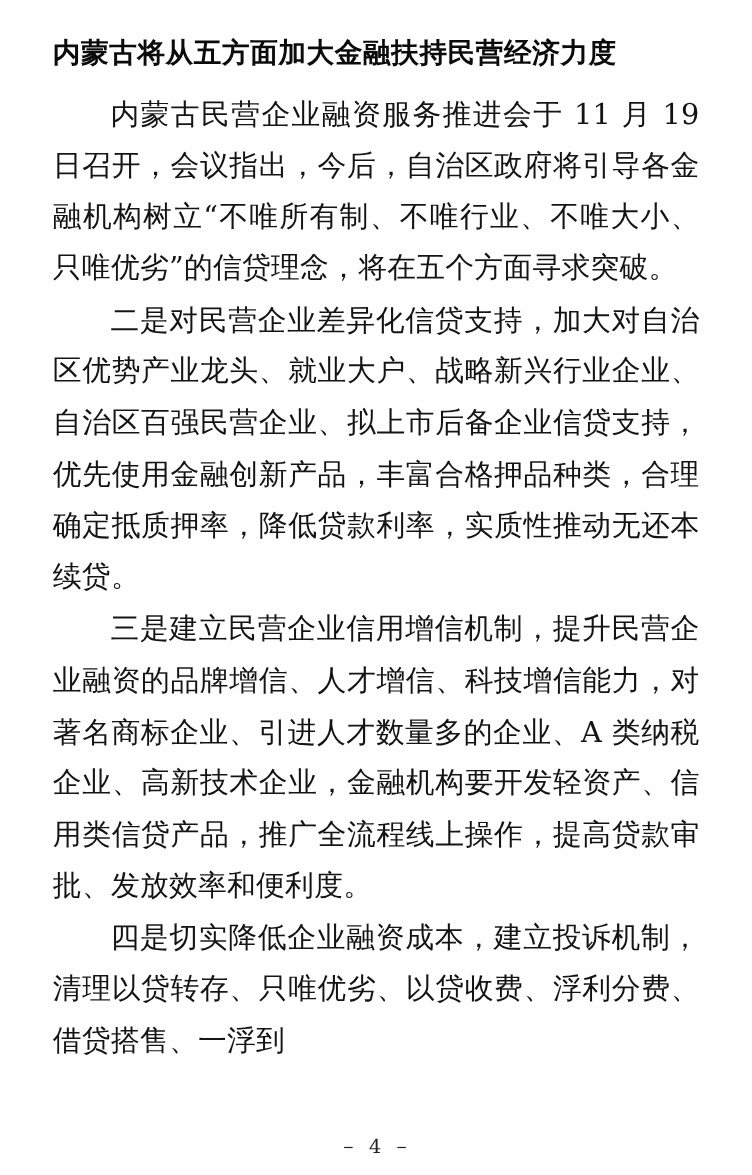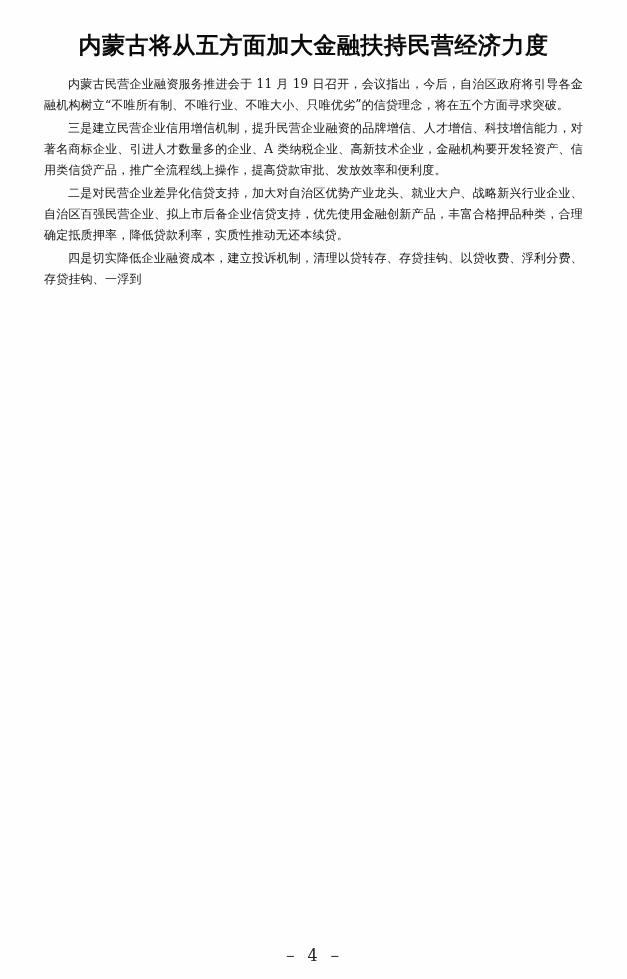--- a/index.html
+++ b/index.html
@@ -18,29 +18,28 @@
     position: relative;
     width: 627px;
     height: 979px;
     box-sizing: border-box;
     padding: 22px 44px 0 44px;
     background: #fefefe;
   }
   .doc-title {
     font-size: 23px;
     font-weight: bold;
-    text-align: center;
     letter-spacing: 0.5px;
     line-height: 1.3;
     margin: 8px 0 14px 0;
     color: #0b0b0b;
     font-family: "DejaVu Serif", "Liberation Serif", serif;
   }
   .body-text {
-    font-size: 12px;
+    font-size: 24px;
     line-height: 1.78;
     text-align: justify;
     text-justify: inter-ideograph;
     color: #141414;
     letter-spacing: 0.2px;
   }
   .body-text p {
     margin: 0 0 1px 0;
     text-indent: 2em;
   }
@@ -57,20 +56,20 @@
 </style>
 </head>
 <body>
 
 <div class="page">
 
   <h1 class="doc-title">内蒙古将从五方面加大金融扶持民营经济力度</h1>
 
   <div class="body-text">
     <p>内蒙古民营企业融资服务推进会于 11 月 19 日召开，会议指出，今后，自治区政府将引导各金融机构树立“不唯所有制、不唯行业、不唯大小、只唯优劣”的信贷理念，将在五个方面寻求突破。</p>
+    <p>二是对民营企业差异化信贷支持，加大对自治区优势产业龙头、就业大户、战略新兴行业企业、自治区百强民营企业、拟上市后备企业信贷支持，优先使用金融创新产品，丰富合格押品种类，合理确定抵质押率，降低贷款利率，实质性推动无还本续贷。</p>
     <p>三是建立民营企业信用增信机制，提升民营企业融资的品牌增信、人才增信、科技增信能力，对著名商标企业、引进人才数量多的企业、A 类纳税企业、高新技术企业，金融机构要开发轻资产、信用类信贷产品，推广全流程线上操作，提高贷款审批、发放效率和便利度。</p>
-    <p>二是对民营企业差异化信贷支持，加大对自治区优势产业龙头、就业大户、战略新兴行业企业、自治区百强民营企业、拟上市后备企业信贷支持，优先使用金融创新产品，丰富合格押品种类，合理确定抵质押率，降低贷款利率，实质性推动无还本续贷。</p>
-    <p>四是切实降低企业融资成本，建立投诉机制，清理以贷转存、存贷挂钩、以贷收费、浮利分费、存贷挂钩、一浮到</p>
+    <p>四是切实降低企业融资成本，建立投诉机制，清理以贷转存、只唯优劣、以贷收费、浮利分费、借贷搭售、一浮到</p>
   </div>
 
   <div class="page-number">－ 4 －</div>
 
 </div>
 
 </body></html>

